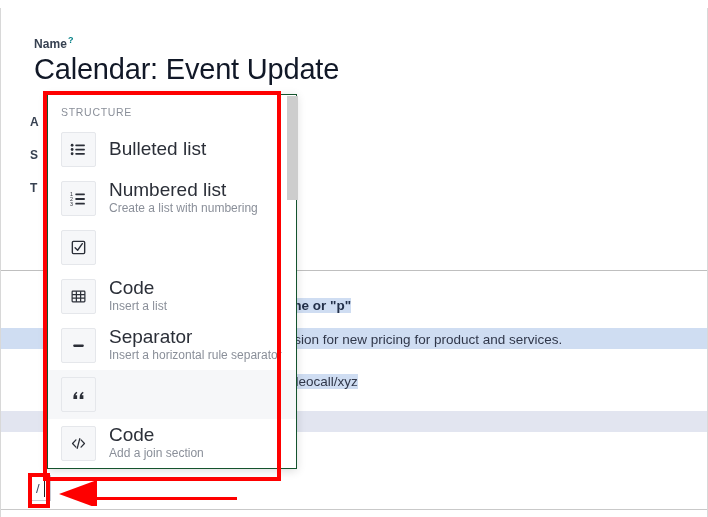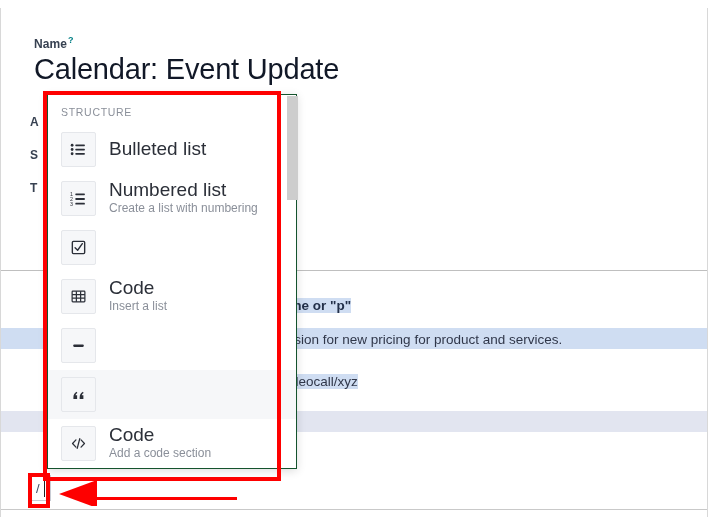--- a/index.html
+++ b/index.html
@@ -399,20 +399,24 @@
           <span class="pb-desc" style="display:block">Insert a list</span>
         </span>
       </div>
 
       <div class="pb-item">
         <span class="pb-icon">
           <svg width="17" height="17" viewBox="0 0 16 16" fill="currentColor" aria-hidden="true">
             <rect x="3" y="7" width="10" height="2.3" rx="1"></rect>
           </svg>
         </span>
+        <span class="pb-text">
+          <span class="pb-title">Separator</span>
+          <span class="pb-desc" style="display:block">Insert a horizontal rule separator</span>
+        </span>
       </div>
 
       <div class="pb-item hovered">
         <span class="pb-icon">
           <svg width="17" height="17" viewBox="0 0 16 16" fill="currentColor" aria-hidden="true">
             <path d="M3.2 10.8 c0-2.6 1.1-4.4 3.1-5.4 l.6 1.1 c-1 .6-1.6 1.4-1.7 2.3 h1.5 v3.4 H3.2 z"></path>
             <path d="M9.1 10.8 c0-2.6 1.1-4.4 3.1-5.4 l.6 1.1 c-1 .6-1.6 1.4-1.7 2.3 h1.5 v3.4 H9.1 z"></path>
           </svg>
         </span>
       </div>
@@ -420,21 +424,21 @@
       <div class="pb-item">
         <span class="pb-icon">
           <svg width="17" height="17" viewBox="0 0 16 16" fill="none" stroke="currentColor" stroke-width="1.2" stroke-linecap="round" stroke-linejoin="round" aria-hidden="true">
             <path d="M5.6 4.6 L2.4 8 L5.6 11.4"></path>
             <path d="M10.4 4.6 L13.6 8 L10.4 11.4"></path>
             <path d="M9.2 3.4 L6.8 12.6"></path>
           </svg>
         </span>
         <span class="pb-text">
           <span class="pb-title">Code</span>
-          <span class="pb-desc" style="display:block">Add a code section</span>
+          <span class="pb-desc" style="display:block">Add a join section</span>
         </span>
       </div>
 
     </div>
   </div>
 
   <div id="pb-scrollbar-track"></div>
   <div id="pb-scrollbar-thumb"></div>
 
   <div id="red-rect"></div>

